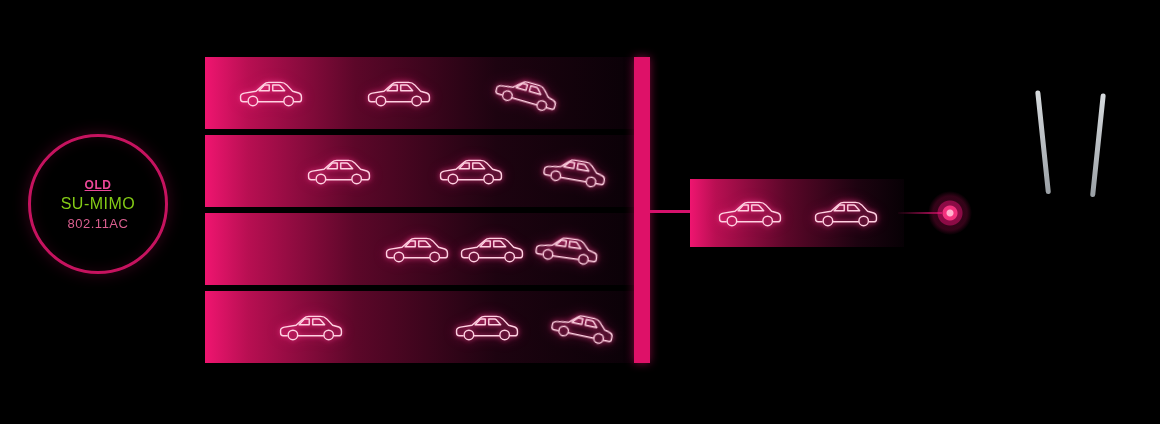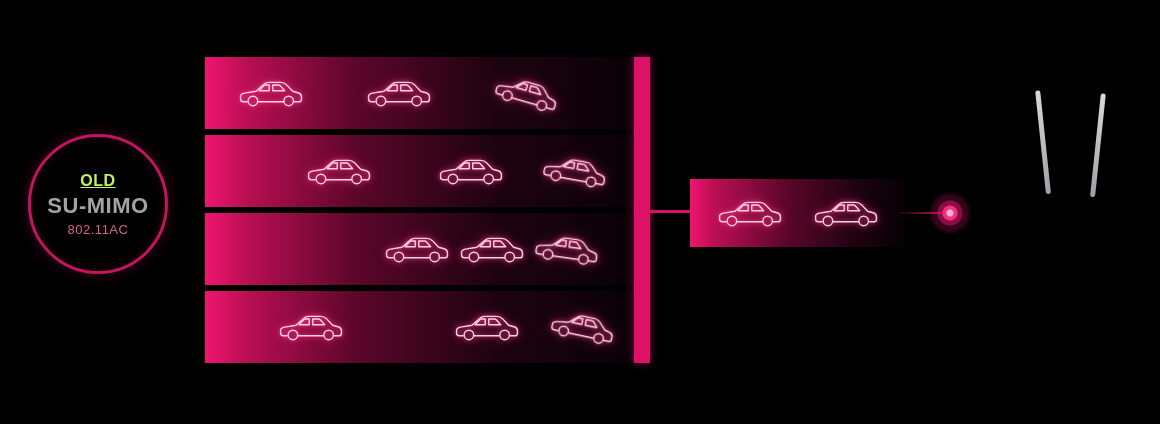--- a/index.html
+++ b/index.html
@@ -10,22 +10,22 @@
   .stage{position:absolute;inset:0;}
 
   
   .badge{
     position:absolute;left:28px;top:134px;width:134px;height:134px;
     border:3px solid #c6135f;border-radius:50%;
     display:flex;flex-direction:column;align-items:center;justify-content:center;gap:3px;
     box-shadow:0 0 16px rgba(198,19,95,.28), inset 0 0 14px rgba(198,19,95,.14);
     background:#000;
   }
-  .badge-old{color:#bef264;font-size:16px;font-weight:bold;letter-spacing:.5px;text-decoration:underline;}
-  .badge-title{color:#a3a3a3;font-size:22px;font-weight:bold;letter-spacing:.5px;}
+  .badge-old{color:#ec4899;font-size:12px;font-weight:bold;letter-spacing:.5px;text-decoration:underline;}
+  .badge-title{color:#84cc16;font-size:16px;font-weight:normal;letter-spacing:.5px;}
   .badge-sub{color:#d95f8f;font-size:13px;letter-spacing:.5px;text-align:center;}
 
   
   .lanes{
     position:absolute;left:205px;top:57px;width:429px;height:306px;
     display:flex;flex-direction:column;gap:6px;
   }
   .lane{
     position:relative;flex:1;
     background:linear-gradient(90deg,#ef1570 0%,#b80f52 10%,#5c0729 35%,#1d0310 68%,#0a0107 100%);

